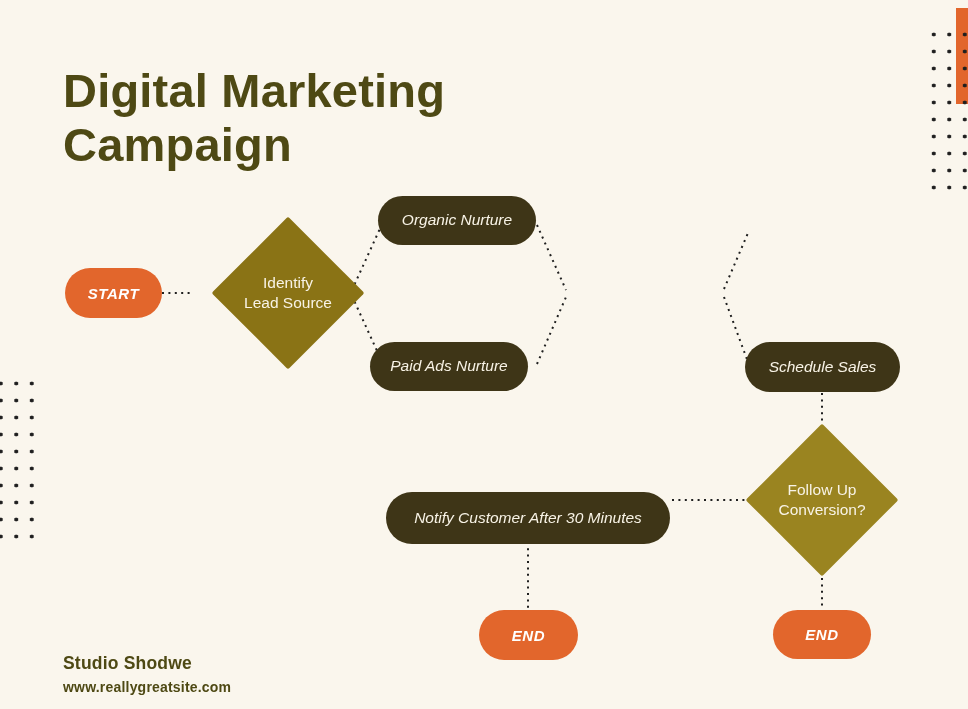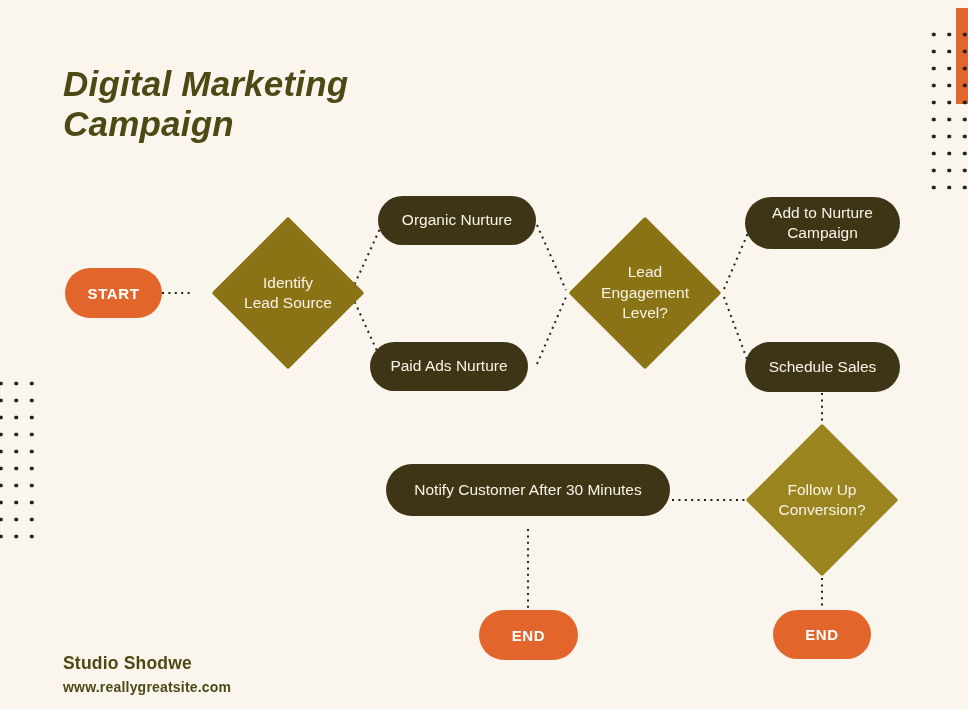--- a/index.html
+++ b/index.html
@@ -30,33 +30,33 @@
     position:absolute;
     background-image:radial-gradient(circle, var(--ink) 1.7px, transparent 2.2px);
     background-size:15.5px 17px;
   }
   .dot-grid.top-right{ left:926px; top:26px; width:44px; height:170px; }
   .dot-grid.left-mid { left:-7px;  top:375px; width:47px; height:172px; }
 
   
   .title{
     position:absolute; left:63px; top:64px;
-    font-size:35px; font-weight:600; line-height:1.14;
-    color:var(--ink-olive); letter-spacing:.2px;font-style:italic;
+    font-size:47px; font-weight:600; line-height:1.14;
+    color:var(--ink-olive); letter-spacing:.2px;
   }
 
   
   svg.connectors{ position:absolute; left:0; top:0; z-index:1; }
   svg.connectors path{
     stroke:var(--ink); stroke-width:2; fill:none;
     stroke-dasharray:2 4.4;
   }
 
   
-  .node{ position:absolute; z-index:2; display:flex; align-items:center; justify-content:center; text-align:left; }
+  .node{ position:absolute; z-index:2; display:flex; align-items:center; justify-content:center; text-align:left;font-style:italic; }
   .pill{
     border-radius:40px; color:#fff; font-weight:700;
     font-size:15px; letter-spacing:.6px; background:var(--orange);
   }
   .box{
     border-radius:27px; background:var(--dark-box);
     color:var(--node-text); font-size:15.5px; line-height:1.3;
   }
   .dnode{ position:absolute; z-index:2; }
   .dshape{
@@ -116,47 +116,35 @@
   </div>
 
   <div class="node box" style="left:378px;top:196px;width:158px;height:49px;">
     <span>Organic Nurture</span>
   </div>
 
   <div class="node box" style="left:370px;top:342px;width:158px;height:49px;">
     <span>Paid Ads Nurture</span>
   </div>
 
-  <div class="dnode" style="left:569px;top:217px;width:152px;height:152px;">
-    <div class="dshape"></div>
-    <div class="dlabel">
-      <span>Lead</span>
-      <span>Engagement</span>
-      <span>Level?</span>
-    </div>
-  </div>
 
-  <div class="node box" style="left:745px;top:197px;width:155px;height:52px;flex-direction:column;">
-    <span>Add to Nurture</span>
-    <span>Campaign</span>
-  </div>
 
   <div class="node box" style="left:745px;top:342px;width:155px;height:50px;">
     <span>Schedule Sales</span>
   </div>
 
   <div class="dnode light" style="left:746px;top:424px;width:152px;height:152px;">
     <div class="dshape"></div>
     <div class="dlabel">
       <span>Follow Up</span>
       <span>Conversion?</span>
     </div>
   </div>
 
-  <div class="node box" style="left:386px;top:464px;width:284px;height:52px;">
+  <div class="node box" style="left:386px;top:492px;width:284px;height:52px;">
     <span>Notify Customer After 30 Minutes</span>
   </div>
 
   <div class="node pill" style="left:479px;top:610px;width:99px;height:50px;">
     <span>END</span>
   </div>
 
   <div class="node pill" style="left:773px;top:610px;width:98px;height:49px;">
     <span>END</span>
   </div>

